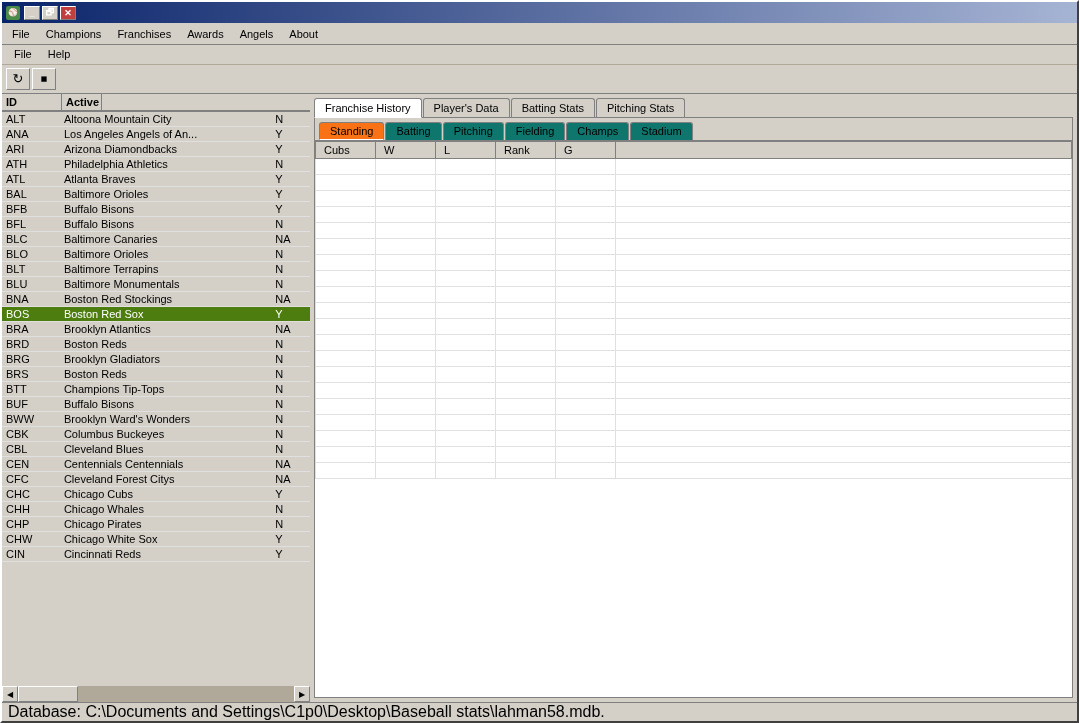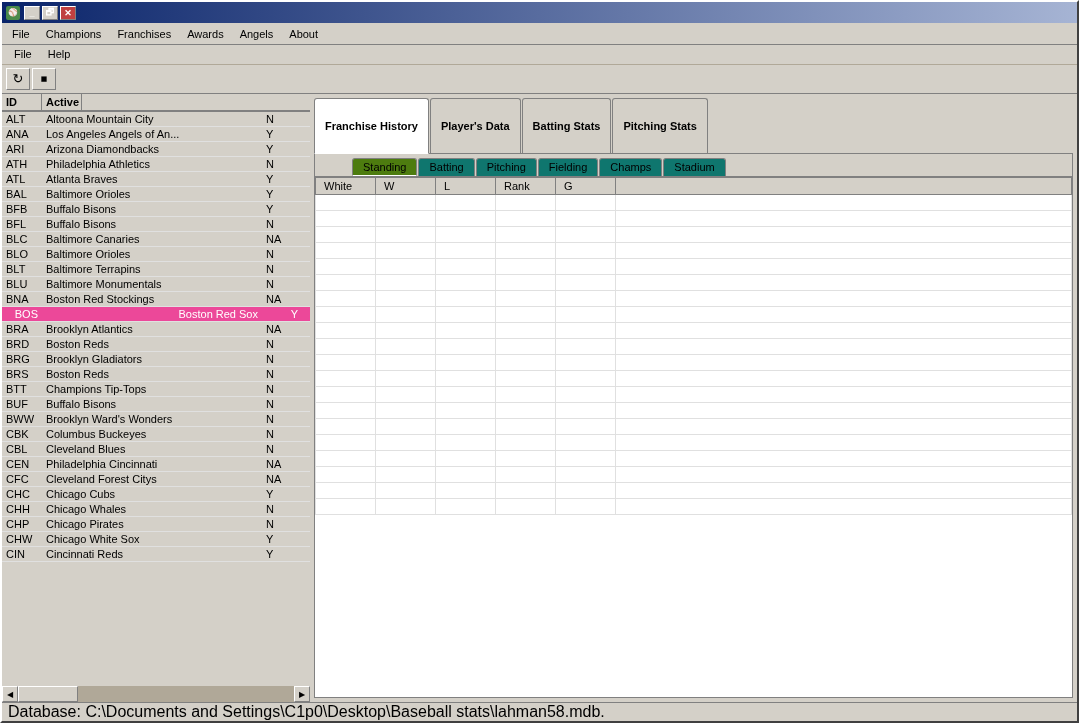--- a/index.html
+++ b/index.html
@@ -98,35 +98,35 @@
       display: flex;
       background: #d4d0c8;
       border-bottom: 2px solid #808080;
       font-weight: bold;
     }
     .list-header-cell {
       padding: 2px 4px;
       border-right: 1px solid #808080;
       font-size: 11px;
     }
-    .col-id { width: 40px; }
+    .col-id { width: 60px; }
     .col-name { width: 220px; }
     .col-active { width: 40px; }
 
     .list-scroll-container {
       flex: 1;
       overflow-y: auto;
       overflow-x: hidden;
     }
     .list-row {
       display: flex;
       border-bottom: 1px solid #e0e0e0;
       cursor: pointer;
     }
-    .list-row.selected { background: #ec4899; color: white; text-align: right; }
+    .list-row.selected { background: #4d7c0f; color: white; }
     .list-cell {
       padding: 1px 4px;
       font-size: 11px;
       white-space: nowrap;
       overflow: hidden;
     }
 
     
     .right-panel {
       flex: 1;
@@ -136,29 +136,28 @@
       padding: 4px;
     }
 
     
     .tab-row {
       display: flex;
       gap: 1px;
       margin-bottom: -1px;
     }
     .tab {
-      padding: 21px 10px;
+      padding: 3px 10px;
       background: #d4d0c8;
       border: 1px solid #808080;
       border-bottom: none;
       cursor: pointer;
       font-size: 11px;
       border-top-left-radius: 3px;
       border-top-right-radius: 3px;
-      font-weight: bold;
     }
     .tab.active {
       background: #ffffff;
       border-color: #808080;
       border-bottom: 1px solid white;
       z-index: 1;
       position: relative;
     }
 
     .tab-content {
@@ -181,25 +180,24 @@
       padding: 2px 10px;
       background: #0f766e;
       border: 1px solid #808080;
       border-bottom: none;
       cursor: pointer;
       font-size: 11px;
       border-top-left-radius: 3px;
       border-top-right-radius: 3px;
     }
     .inner-tab.active {
-      background: #4d7c0f;
+      background: #f97316;
       border-bottom: 1px solid white;
       position: relative;
       z-index: 1;
-      margin-left: 33px;
     }
 
     
     .data-grid {
       flex: 1;
       background: white;
       overflow: auto;
     }
     .data-grid table {
       width: 100%;
@@ -450,21 +448,21 @@
                 <div class="list-cell col-name">Columbus Buckeyes</div>
                 <div class="list-cell col-active">N</div>
               </div>
               <div class="list-row">
                 <div class="list-cell col-id">CBL</div>
                 <div class="list-cell col-name">Cleveland Blues</div>
                 <div class="list-cell col-active">N</div>
               </div>
               <div class="list-row">
                 <div class="list-cell col-id">CEN</div>
-                <div class="list-cell col-name">Philadelphia Cincinnati</div>
+                <div class="list-cell col-name">Centennials Centennials</div>
                 <div class="list-cell col-active">NA</div>
               </div>
               <div class="list-row">
                 <div class="list-cell col-id">CFC</div>
                 <div class="list-cell col-name">Cleveland Forest Citys</div>
                 <div class="list-cell col-active">NA</div>
               </div>
               <div class="list-row">
                 <div class="list-cell col-id">CHC</div>
                 <div class="list-cell col-name">Chicago Cubs</div>
@@ -519,21 +517,21 @@
             <div class="inner-tab">Pitching</div>
             <div class="inner-tab">Fielding</div>
             <div class="inner-tab">Champs</div>
             <div class="inner-tab">Stadium</div>
           </div>
 
           <div class="data-grid">
             <table>
               <thead>
                 <tr>
-                  <th>White</th>
+                  <th>Cubs</th>
                   <th>W</th>
                   <th>L</th>
                   <th>Rank</th>
                   <th>G</th>
                   <th style="width:100%"></th>
                 </tr>
               </thead>
               <tbody id="gridBody">
 
               <tr>

